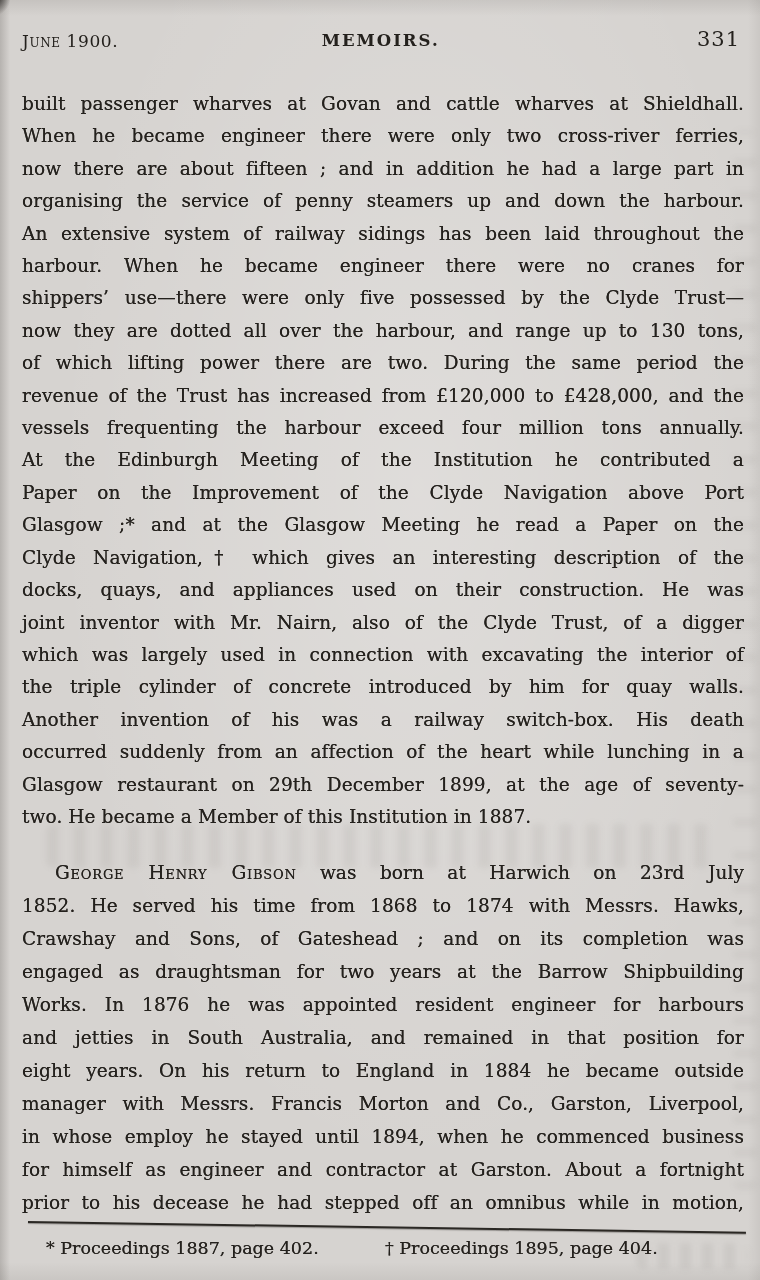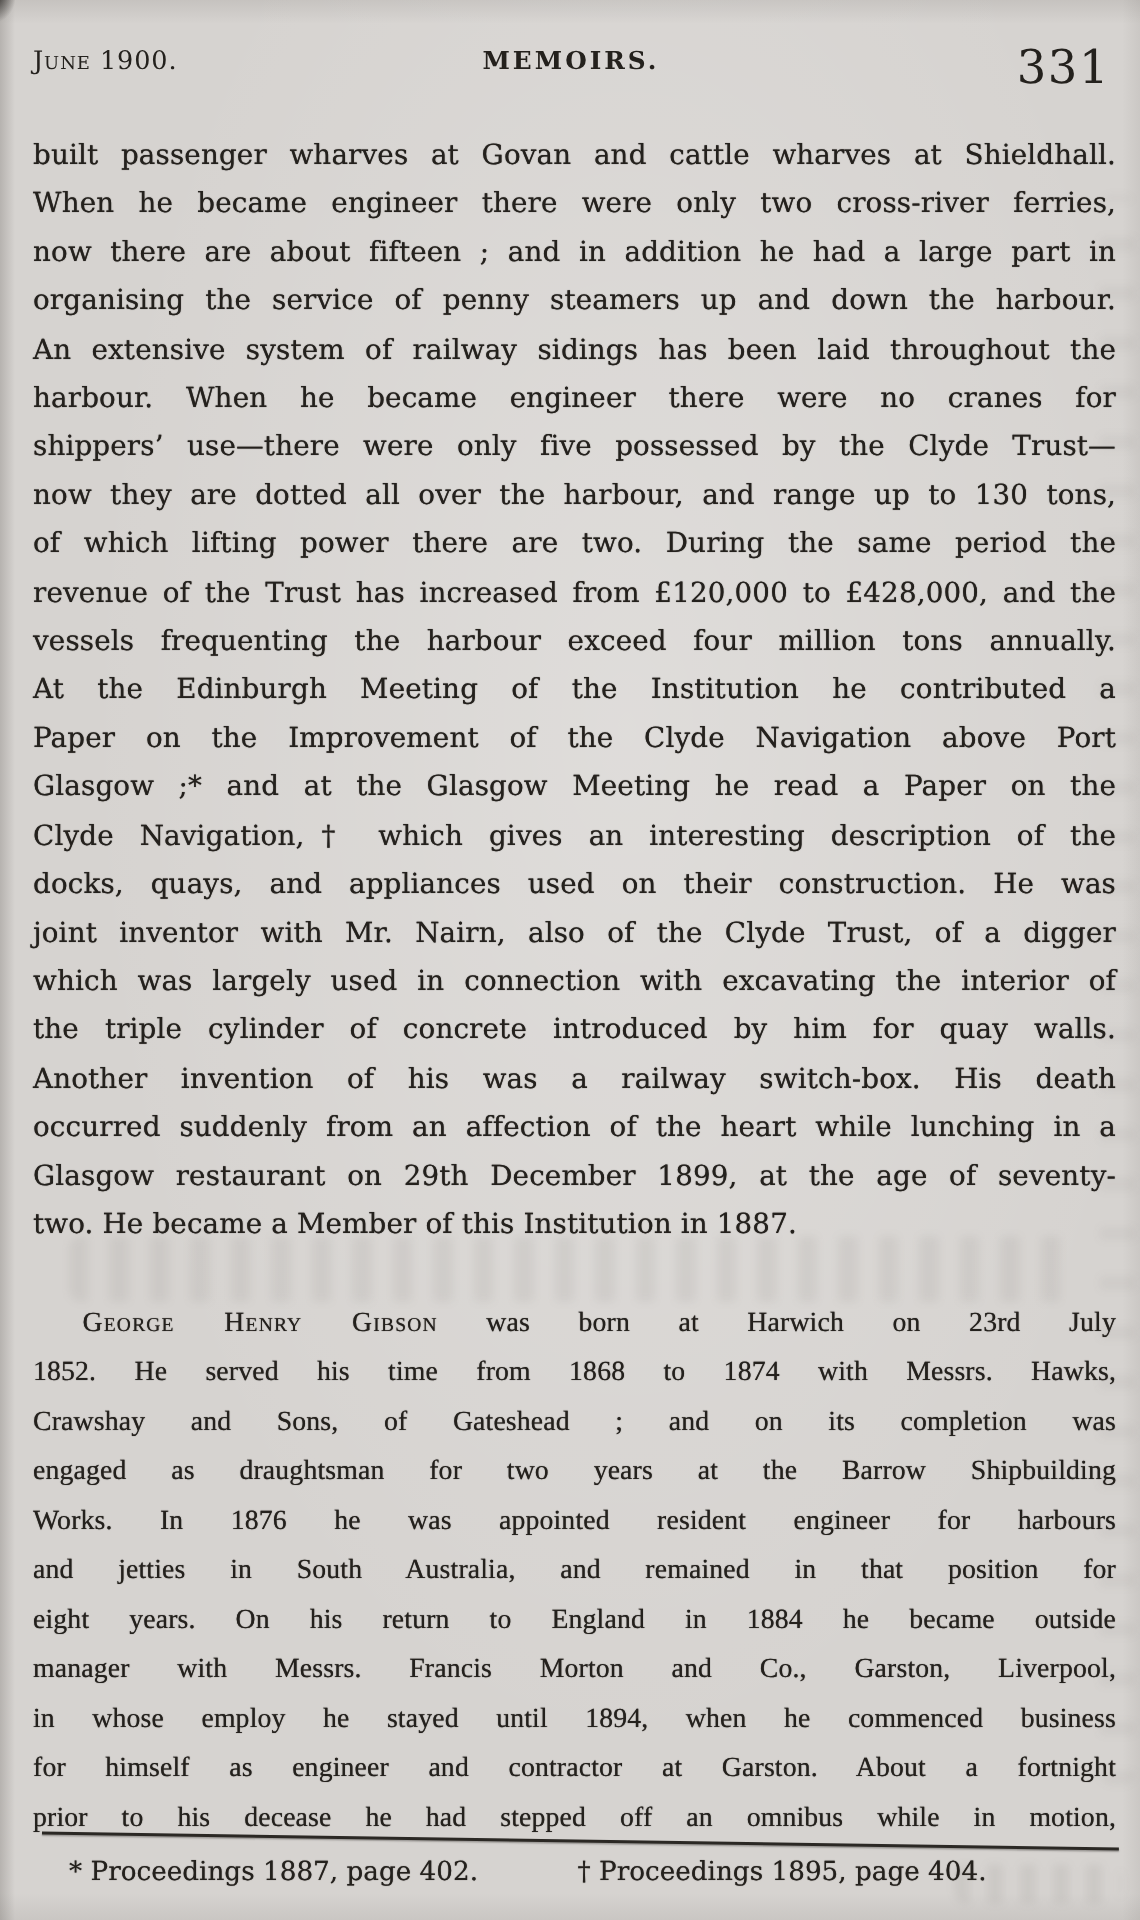--- a/index.html
+++ b/index.html
@@ -47,31 +47,31 @@
   .header .date {
     position: absolute; left: 0; top: 4px;
     font-size: 17px; font-variant: small-caps; letter-spacing: 0.6px;
   }
   .header .title {
     position: absolute; left: 50%; top: 4px; transform: translateX(-52%);
     font-size: 16.5px; font-weight: bold; letter-spacing: 2px;
   }
   .header .pageno {
     position: absolute; right: 4px; top: 0;
-    font-size: 31px; letter-spacing: 1px;
+    font-size: 21px; letter-spacing: 1px;
   }
 
   
   .body-text {
     position: absolute; top: 88px; left: 22px; width: 722px;
     font-size: 18.5px; letter-spacing: 0.1px;
     text-shadow: 0 0 0.6px rgba(36,33,29,0.85);
   }
   .paragraph { line-height: 32.4px; }
-  .paragraph + .paragraph { margin-top: 33px; line-height: 33px; font-family: Liberation Serif, serif; }
+  .paragraph + .paragraph { margin-top: 23px; line-height: 33px; }
   .line { text-align: justify; text-align-last: justify; }
   .line.ragged { text-align: right; text-align-last: left; }
   .line.first-indent { text-indent: 33px; }
   .smallcaps { font-variant: small-caps; letter-spacing: 0.8px; }
 
   
   .footnote-rule {
     position: absolute; top: 1221px; left: 28px; width: 718px; height: 2.4px;
     background: #2b2824;
     transform: rotate(0.85deg); transform-origin: 0 50%;

